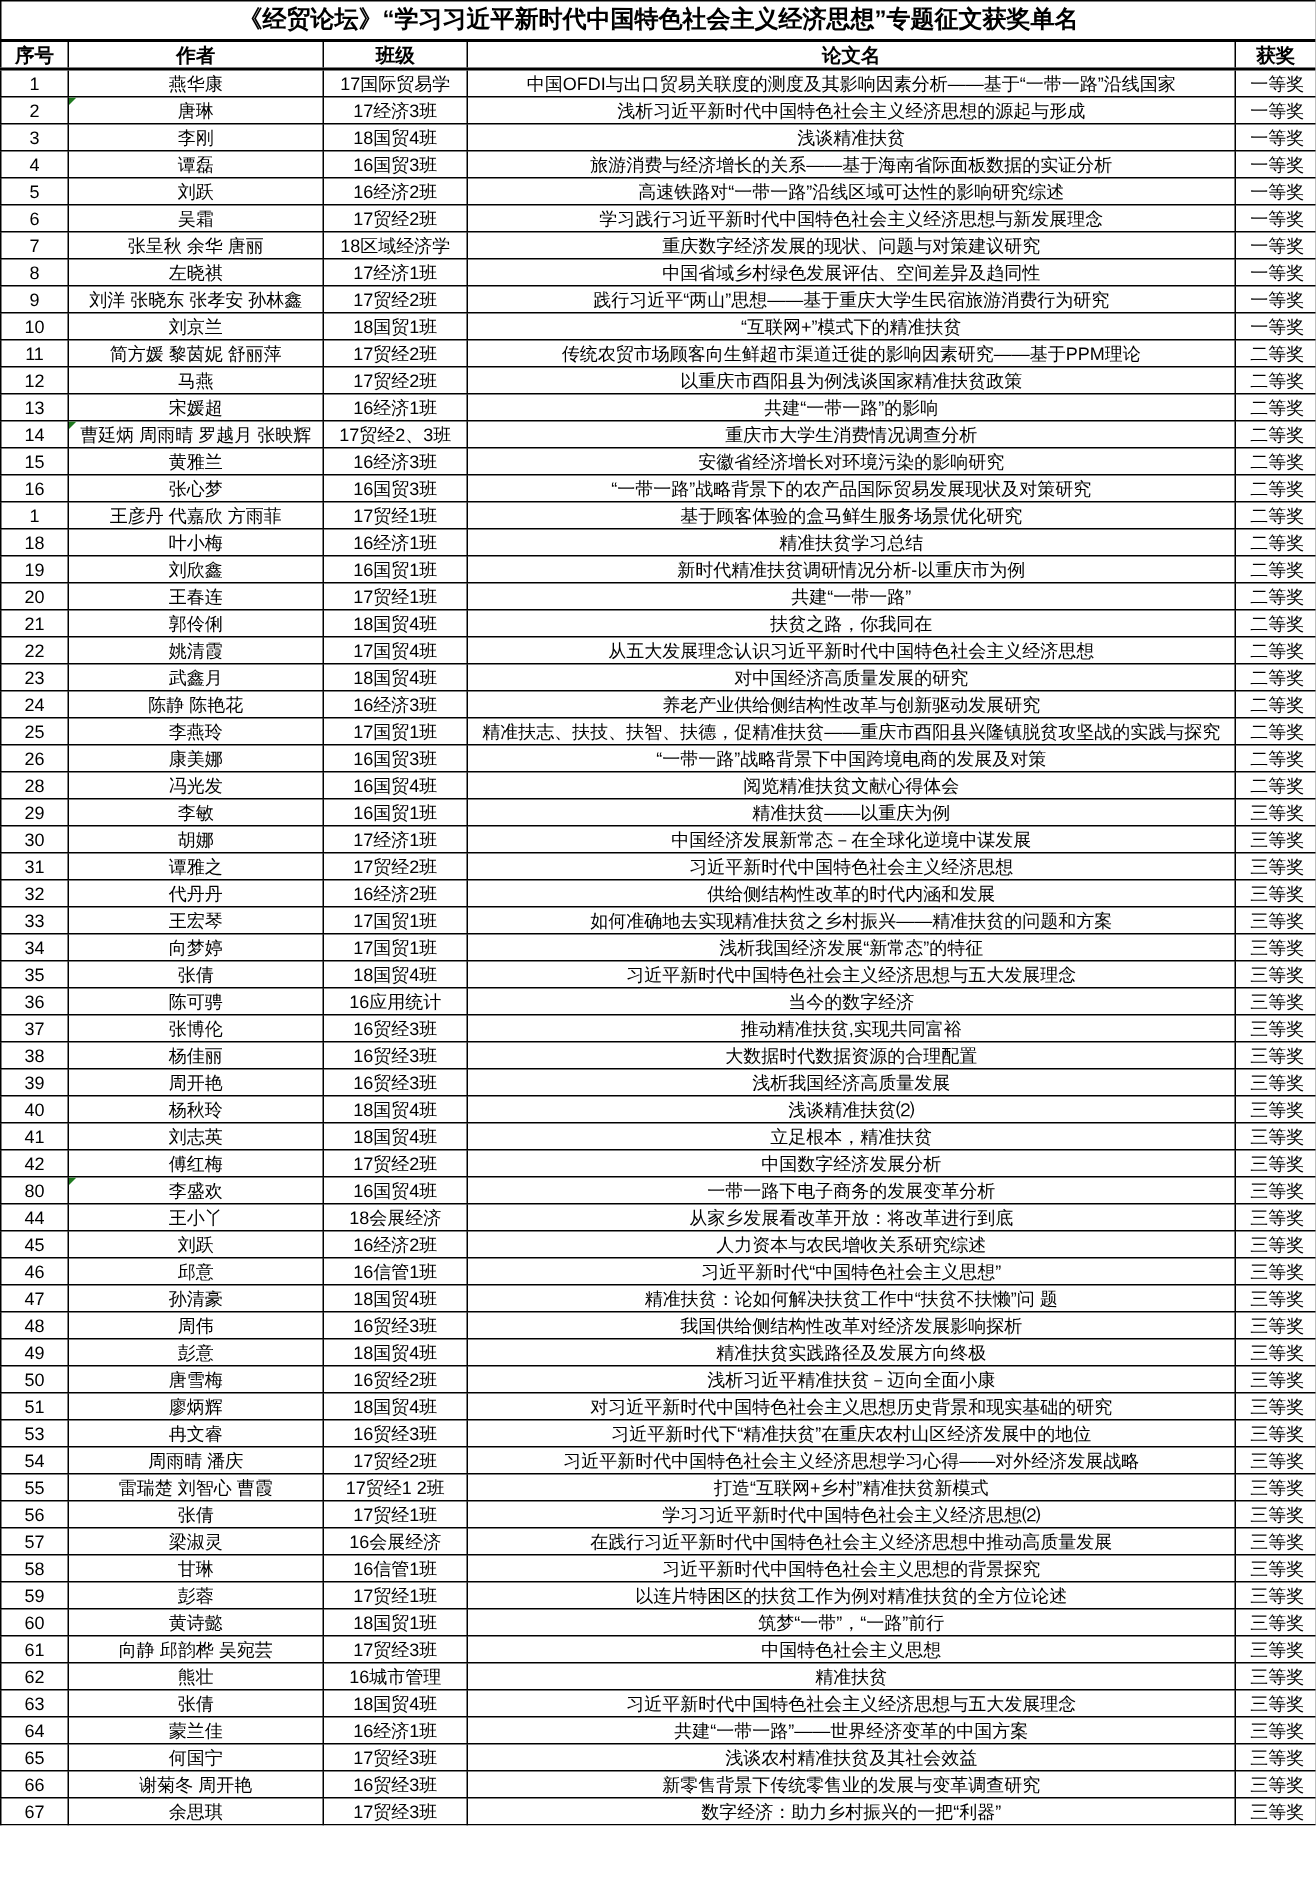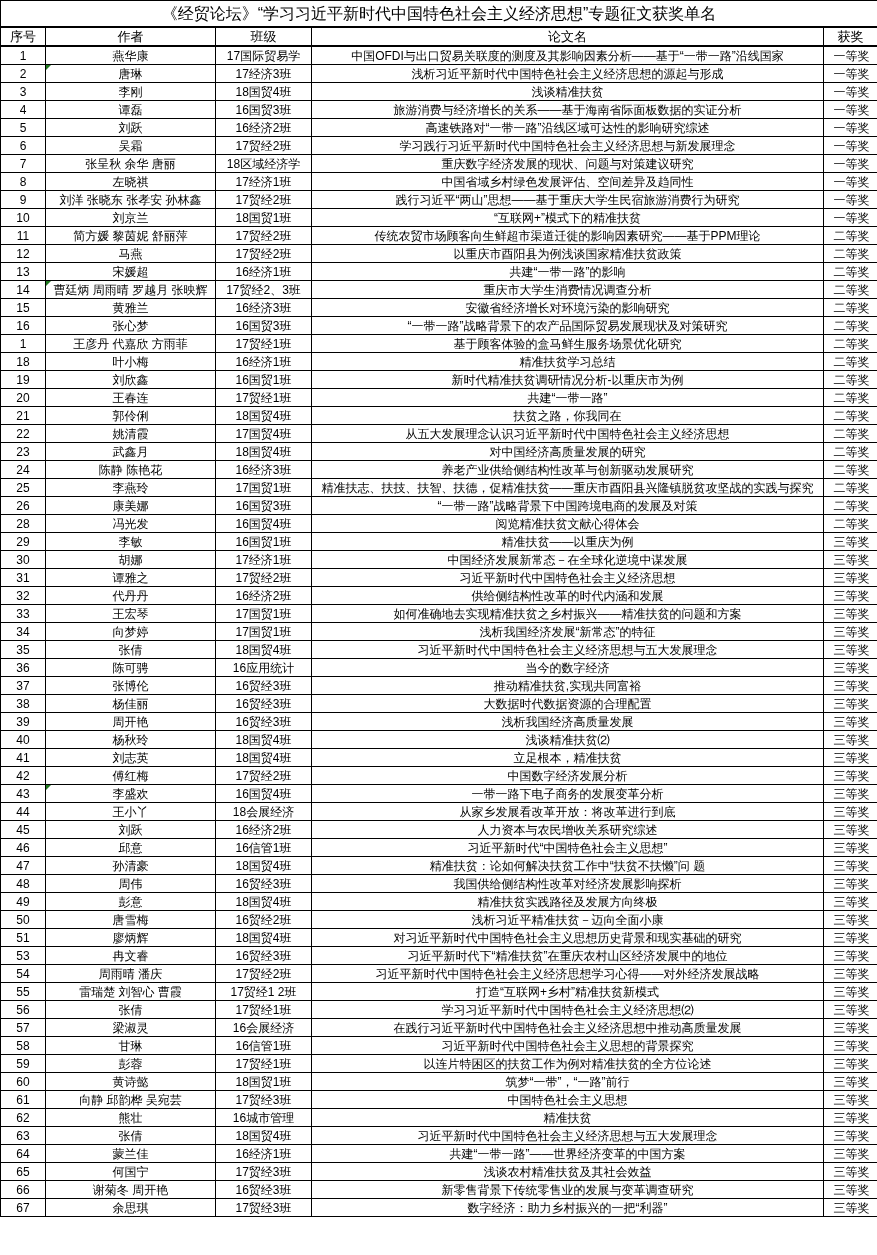--- a/index.html
+++ b/index.html
@@ -33,26 +33,26 @@
     text-align: center;
     vertical-align: middle;
     white-space: nowrap;
     overflow: hidden;
     position: relative;
     font-weight: normal;
   }
   .title-row th {
     height: 25px;
     font-size: 16px;
-    font-weight: normal;
+    font-weight: bold;
     letter-spacing: 0px;
     border-bottom: 2px solid #000;
   }
   .header-row th {
-    font-weight: normal;
+    font-weight: bold;
     font-size: 13px;
     border-bottom: 2px solid #000;
   }
   td[data-name="award-cell"] {
     padding-right: 0;
   }
   .green-marker {
     position: absolute;
     top: 0;
     left: 0;
@@ -367,21 +367,21 @@
         <td data-name="award-cell">三等奖</td>
       </tr>
       <tr data-name="table-row">
         <td data-name="row-number-cell">42</td>
         <td data-name="authors-cell">傅红梅</td>
         <td data-name="class-cell">17贸经2班</td>
         <td data-name="paper-title-cell">中国数字经济发展分析</td>
         <td data-name="award-cell">三等奖</td>
       </tr>
       <tr data-name="table-row">
-        <td data-name="row-number-cell">43</td>
+        <td data-name="row-number-cell">80</td>
         <td data-name="authors-cell">李盛欢<span class="green-marker" data-name="cell-flag-marker-icon"></span></td>
         <td data-name="class-cell">16国贸4班</td>
         <td data-name="paper-title-cell">一带一路下电子商务的发展变革分析</td>
         <td data-name="award-cell">三等奖</td>
       </tr>
       <tr data-name="table-row">
         <td data-name="row-number-cell">44</td>
         <td data-name="authors-cell">王小丫</td>
         <td data-name="class-cell">18会展经济</td>
         <td data-name="paper-title-cell">从家乡发展看改革开放：将改革进行到底</td>

